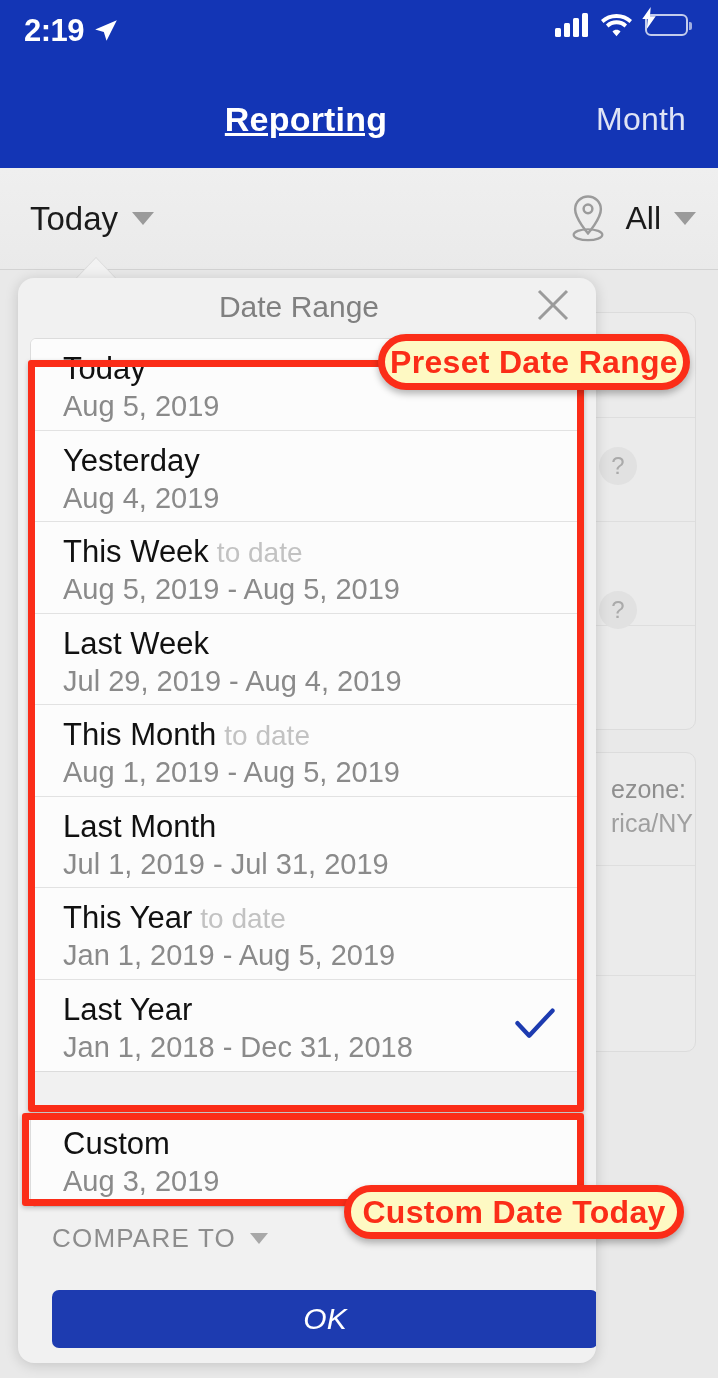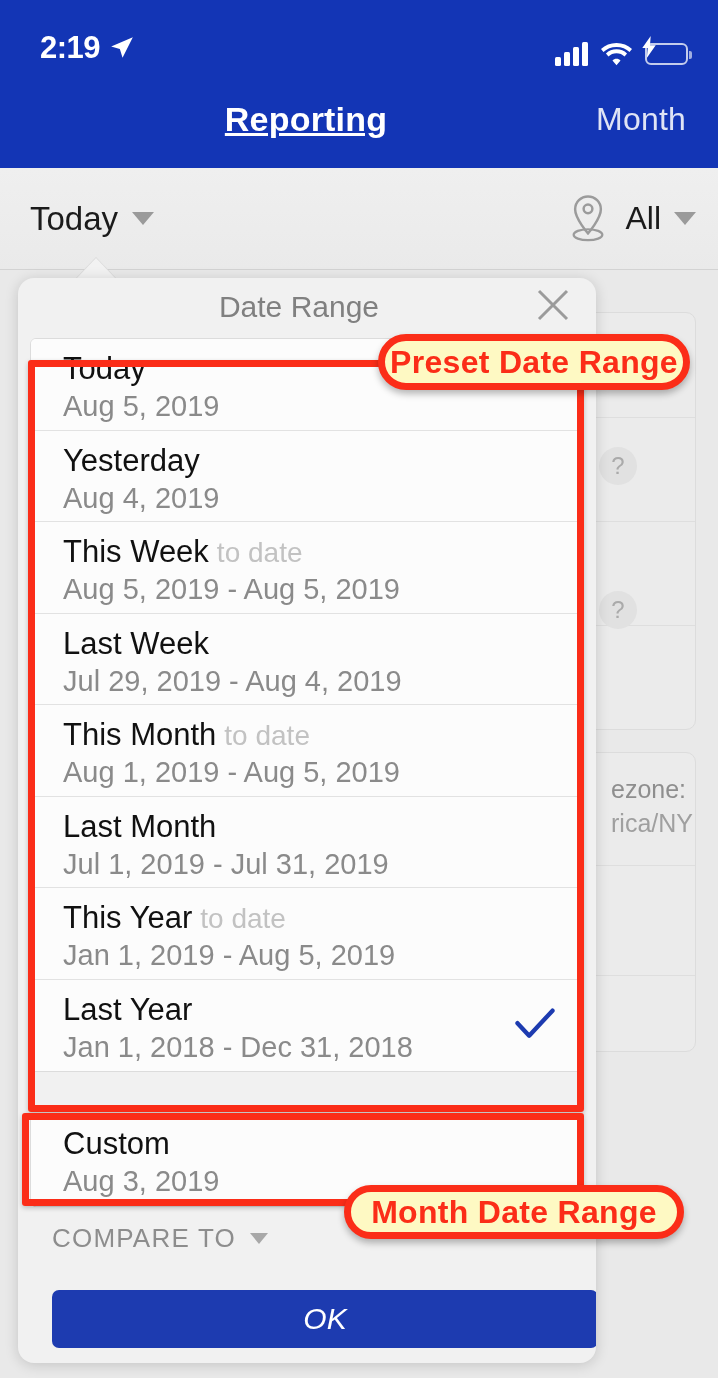--- a/index.html
+++ b/index.html
@@ -24,27 +24,27 @@
   .navbar {
     position: absolute;
     top: 0; left: 0;
     width: 718px;
     height: 168px;
     background: #1335b5;
   }
 
   .statusbar {
     position: absolute;
-    top: 0; left: 0;
+    top: 13px; left: 0;
     width: 718px;
     height: 66px;
     display: flex;
-    align-items: flex-end;
+    align-items: flex-start;
     justify-content: space-between;
-    padding: 0 30px 0 40px;
+    padding: 0 30px 0 24px;
   }
 
   .status-left {
     display: flex;
     align-items: center;
     gap: 9px;
   }
 
   .status-time {
     color: #ffffff;
@@ -535,15 +535,15 @@
       <span class="caret-down caret-small"></span>
     </div>
 
     <button class="ok-button" style="top:1012px;font-style:italic;">OK</button>
   </div>
 
   <div class="anno-box anno-preset-box"></div>
   <div class="anno-box anno-custom-box"></div>
 
   <div class="anno-badge anno-badge-preset">Preset Date Range</div>
-  <div class="anno-badge anno-badge-custom">Month Date Range</div>
+  <div class="anno-badge anno-badge-custom">Custom Date Today</div>
 
 </div>
 
 </body></html>

